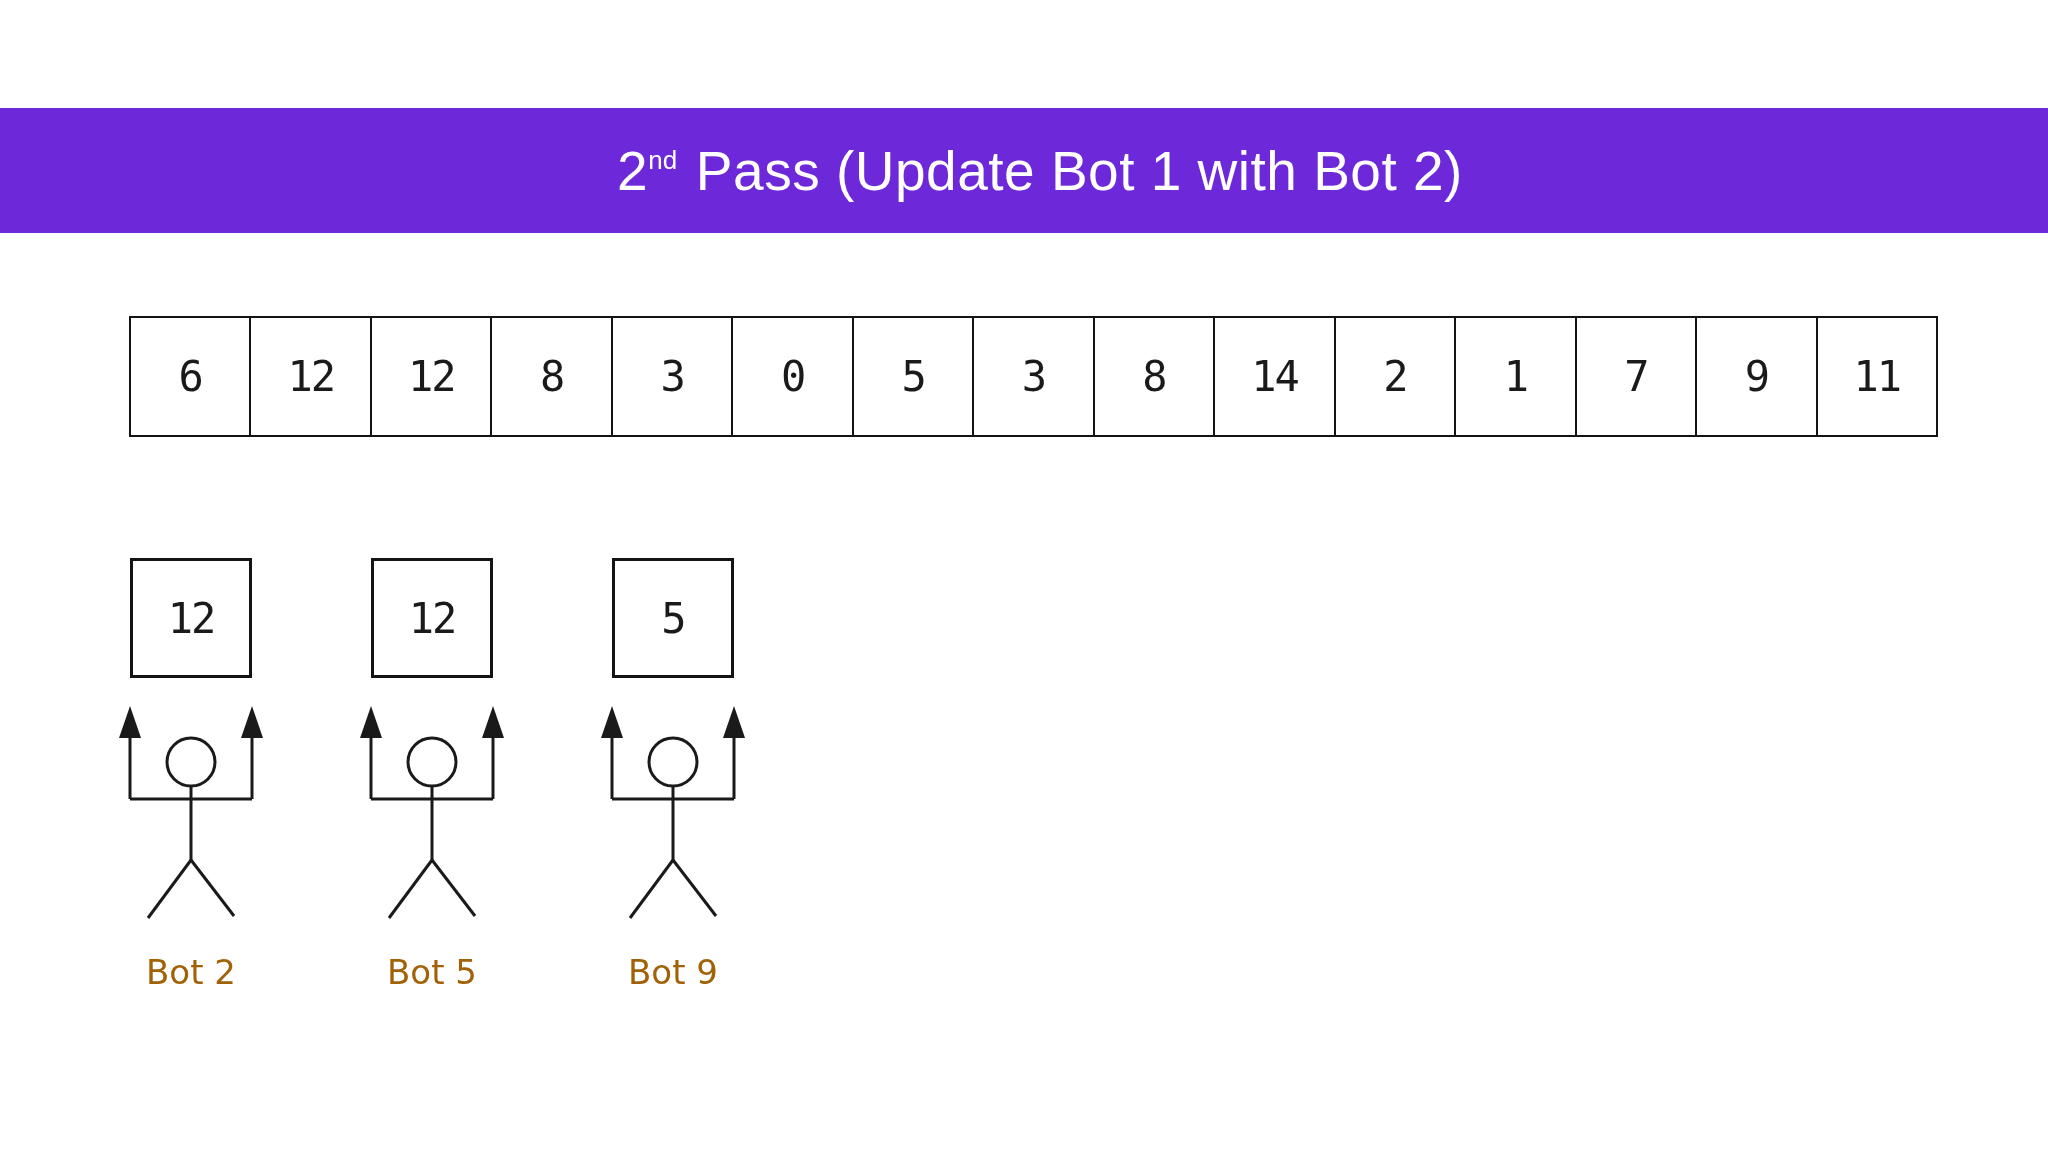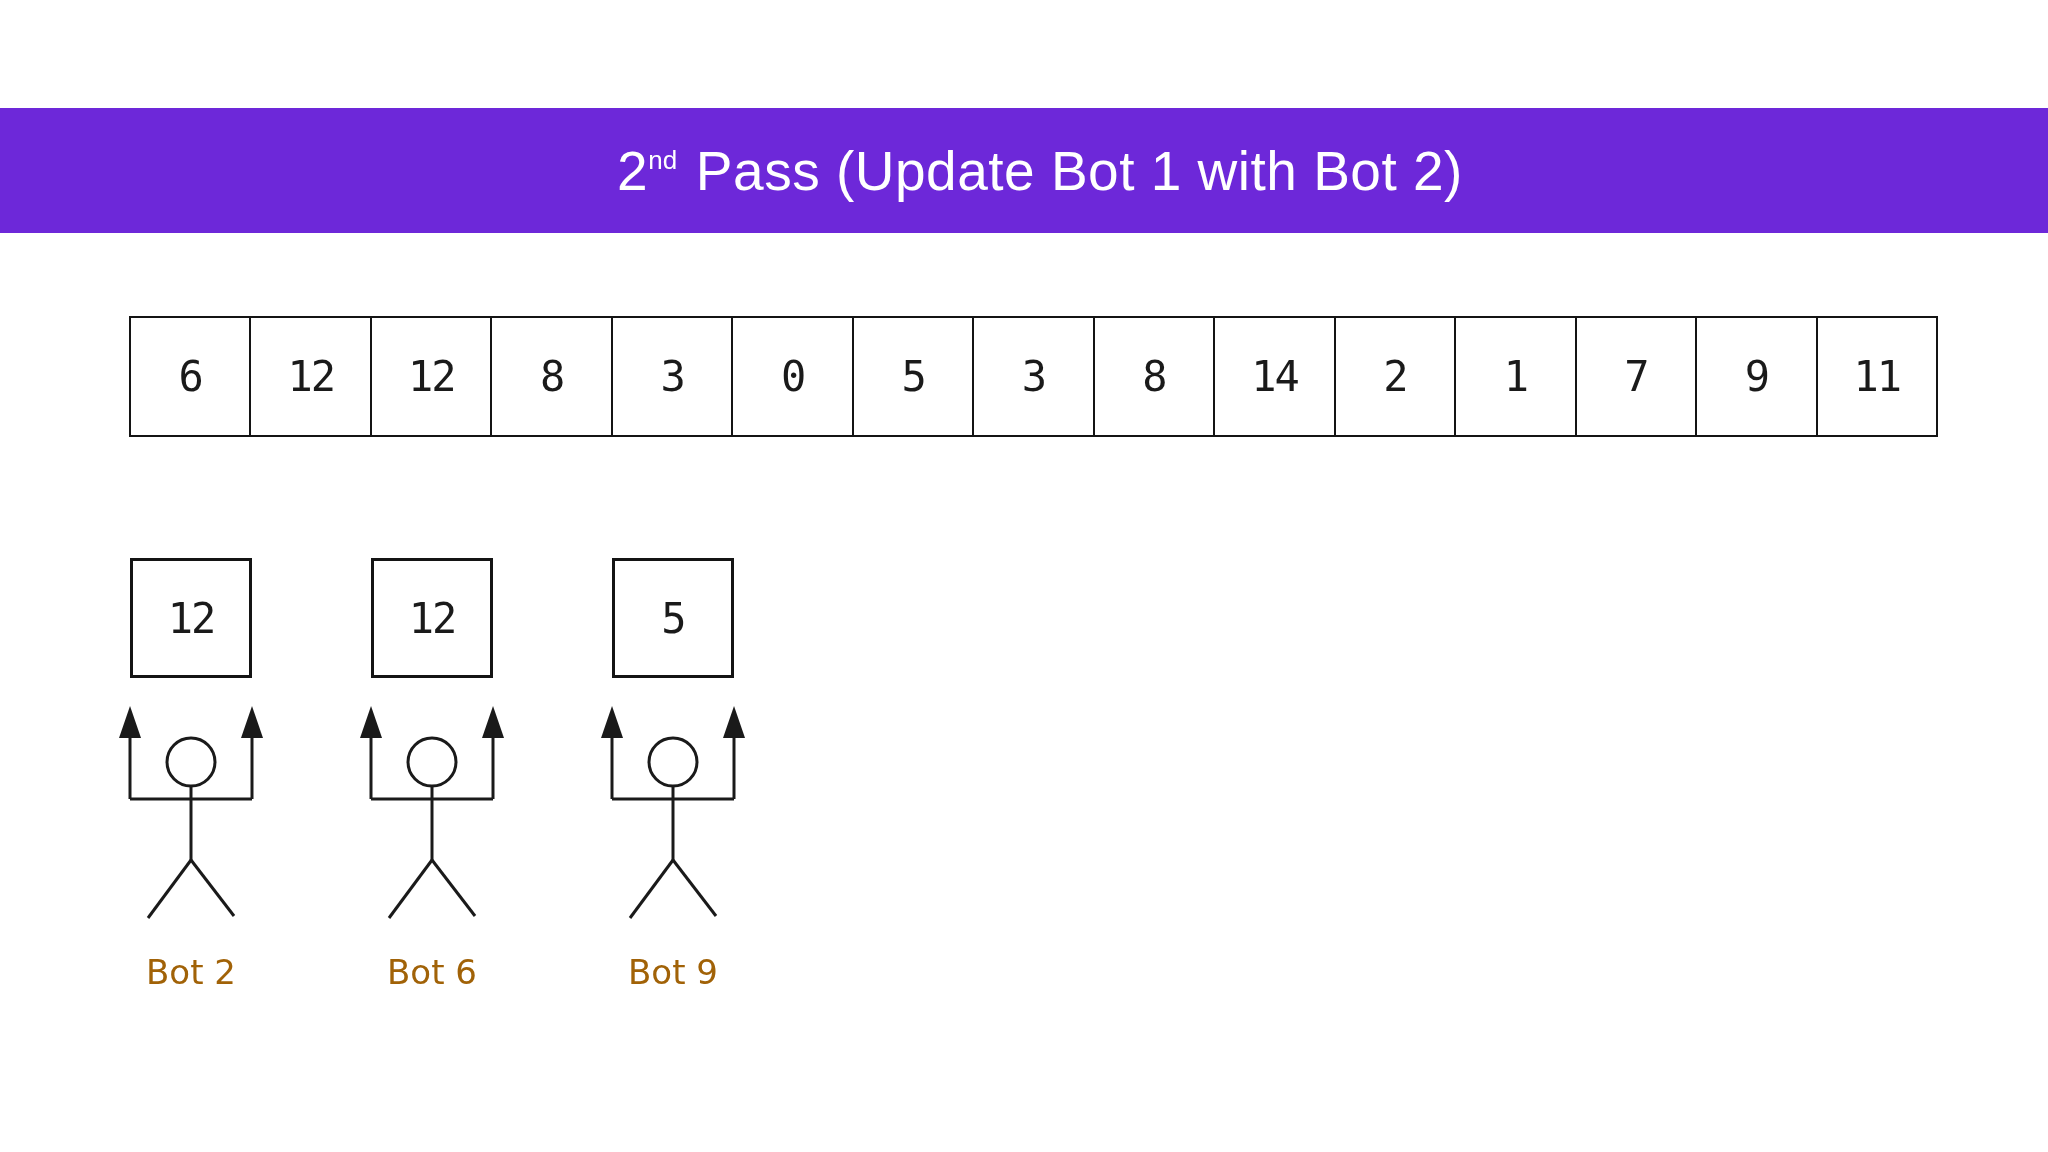--- a/index.html
+++ b/index.html
@@ -154,21 +154,21 @@
         <line x1="137" y1="36" x2="137" y2="99"></line>
         <line x1="15" y1="99" x2="137" y2="99"></line>
         <circle cx="76" cy="62" r="24" fill="#ffffff"></circle>
         <line x1="76" y1="86" x2="76" y2="160"></line>
         <line x1="76" y1="160" x2="33" y2="218"></line>
         <line x1="76" y1="160" x2="119" y2="216"></line>
       </g>
       <polygon points="15,6 4,38 26,38" fill="#1a1a1a"></polygon>
       <polygon points="137,6 126,38 148,38" fill="#1a1a1a"></polygon>
     </svg>
-    <div class="bot-label">Bot 6</div>
+    <div class="bot-label">Bot 5</div>
   </div>
 
   <div class="bot-group" style="left:597px">
     <div class="bot-box">
       <span>5</span>
     </div>
     <svg class="bot-svg" viewBox="0 0 152 225">
       <g fill="none" stroke="#1a1a1a" stroke-width="3">
         <line x1="15" y1="36" x2="15" y2="99"></line>
         <line x1="137" y1="36" x2="137" y2="99"></line>

